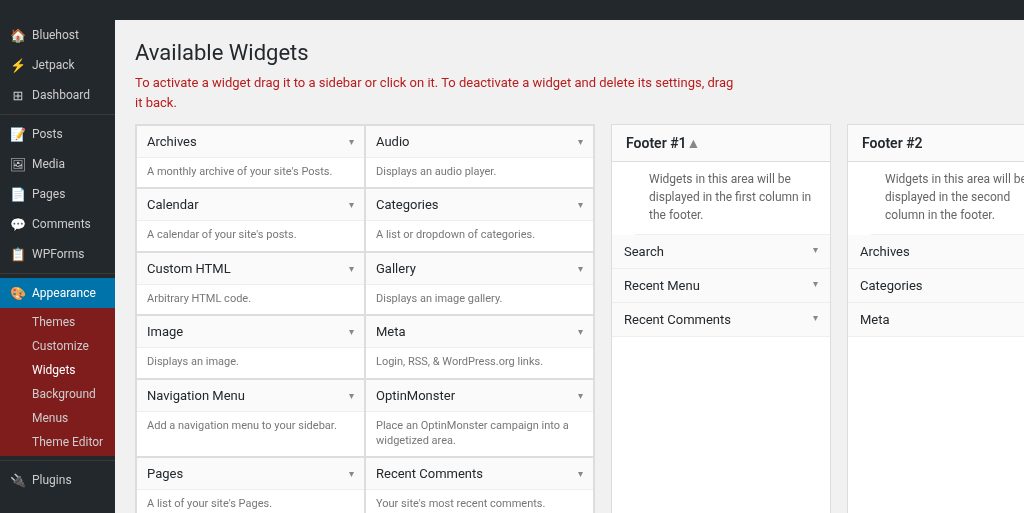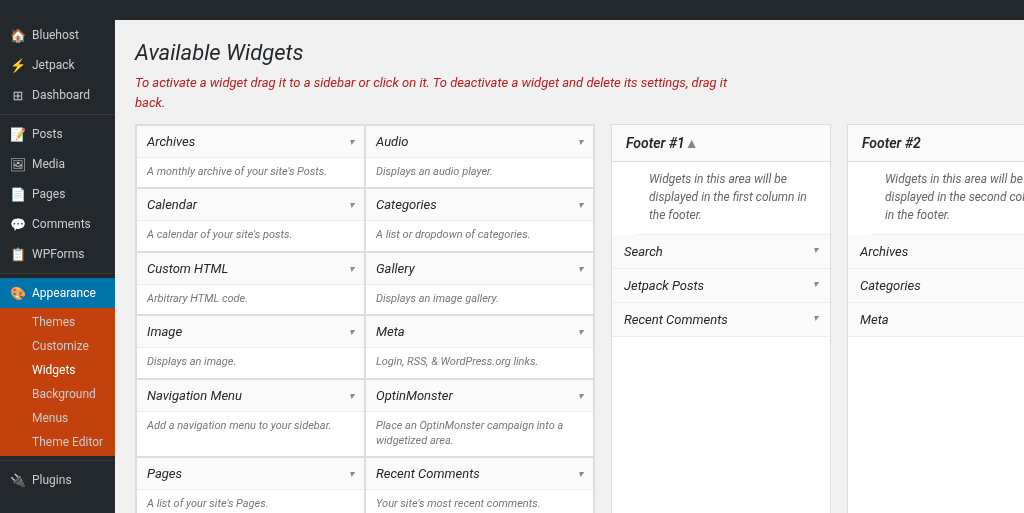--- a/index.html
+++ b/index.html
@@ -7,27 +7,27 @@
 
     
     .admin-bar { position: fixed; top: 0; left: 0; right: 0; height: 20px; background: #23282d; z-index: 100; display: flex; align-items: center; }
 
     
     .sidebar { width: 115px; background: #23282d; height: 100%; overflow-y: auto; flex-shrink: 0; padding-top: 20px; }
     .sidebar-item { display: flex; align-items: center; padding: 7px 10px; gap: 6px; color: #ccc; cursor: pointer; font-size: 12px; }
     .sidebar-item.active { background: #0073aa; color: white; }
     .sidebar-item .icon { width: 16px; height: 16px; display: flex; align-items: center; justify-content: center; font-size: 13px; flex-shrink: 0; color: #ccc; }
     .sidebar-item.active .icon { color: white; }
-    .sidebar-sub { padding: 2px 0 2px 22px; background: #c2410c; }
+    .sidebar-sub { padding: 2px 0 2px 22px; background: #7f1d1d; }
     .sidebar-sub-item { display: block; padding: 5px 10px; color: #ccc; font-size: 12px; cursor: pointer; }
     .sidebar-sub-item.active { color: white; font-weight: 400; }
     .sidebar-divider { height: 1px; background: #3a3a3a; margin: 4px 0; }
 
     
-    .main { flex: 1; overflow-y: auto; padding: 20px 24px 20px 20px; background: #f1f1f1; margin-top: 20px; font-style: italic; }
+    .main { flex: 1; overflow-y: auto; padding: 20px 24px 20px 20px; background: #f1f1f1; margin-top: 20px; }
     .page-title { font-size: 22px; font-weight: 400; color: #23282d; margin-bottom: 8px; }
     .page-desc { font-size: 13px; color: #b91c1c; margin-bottom: 12px; max-width: 600px; line-height: 1.5; }
 
     
     .widgets-layout { display: flex; gap: 16px; }
     .available-widgets-section { flex: 0 0 460px; }
     .footer-sections { display: flex; gap: 16px; flex: 1; }
 
     
     .widget-grid { display: grid; grid-template-columns: 1fr 1fr; gap: 0; border: 1px solid #ddd; background: white; }
@@ -209,21 +209,21 @@
           <span class="footer-col-title">Footer #1</span>
           <span class="expand-icon">▲</span>
         </div>
         <div class="footer-col-desc">Widgets in this area will be displayed in the first column in the footer.</div>
         <div id="footer1-widgets">
             <div class="footer-widget-item">
       <span class="footer-widget-name">Search</span>
       <span class="collapse-icon">▾</span>
     </div>
             <div class="footer-widget-item">
-      <span class="footer-widget-name">Jetpack Posts</span>
+      <span class="footer-widget-name">Recent Menu</span>
       <span class="collapse-icon">▾</span>
     </div>
             <div class="footer-widget-item">
       <span class="footer-widget-name">Recent Comments</span>
       <span class="collapse-icon">▾</span>
     </div>
           </div>
       </div>
 
       <div class="footer-column">

